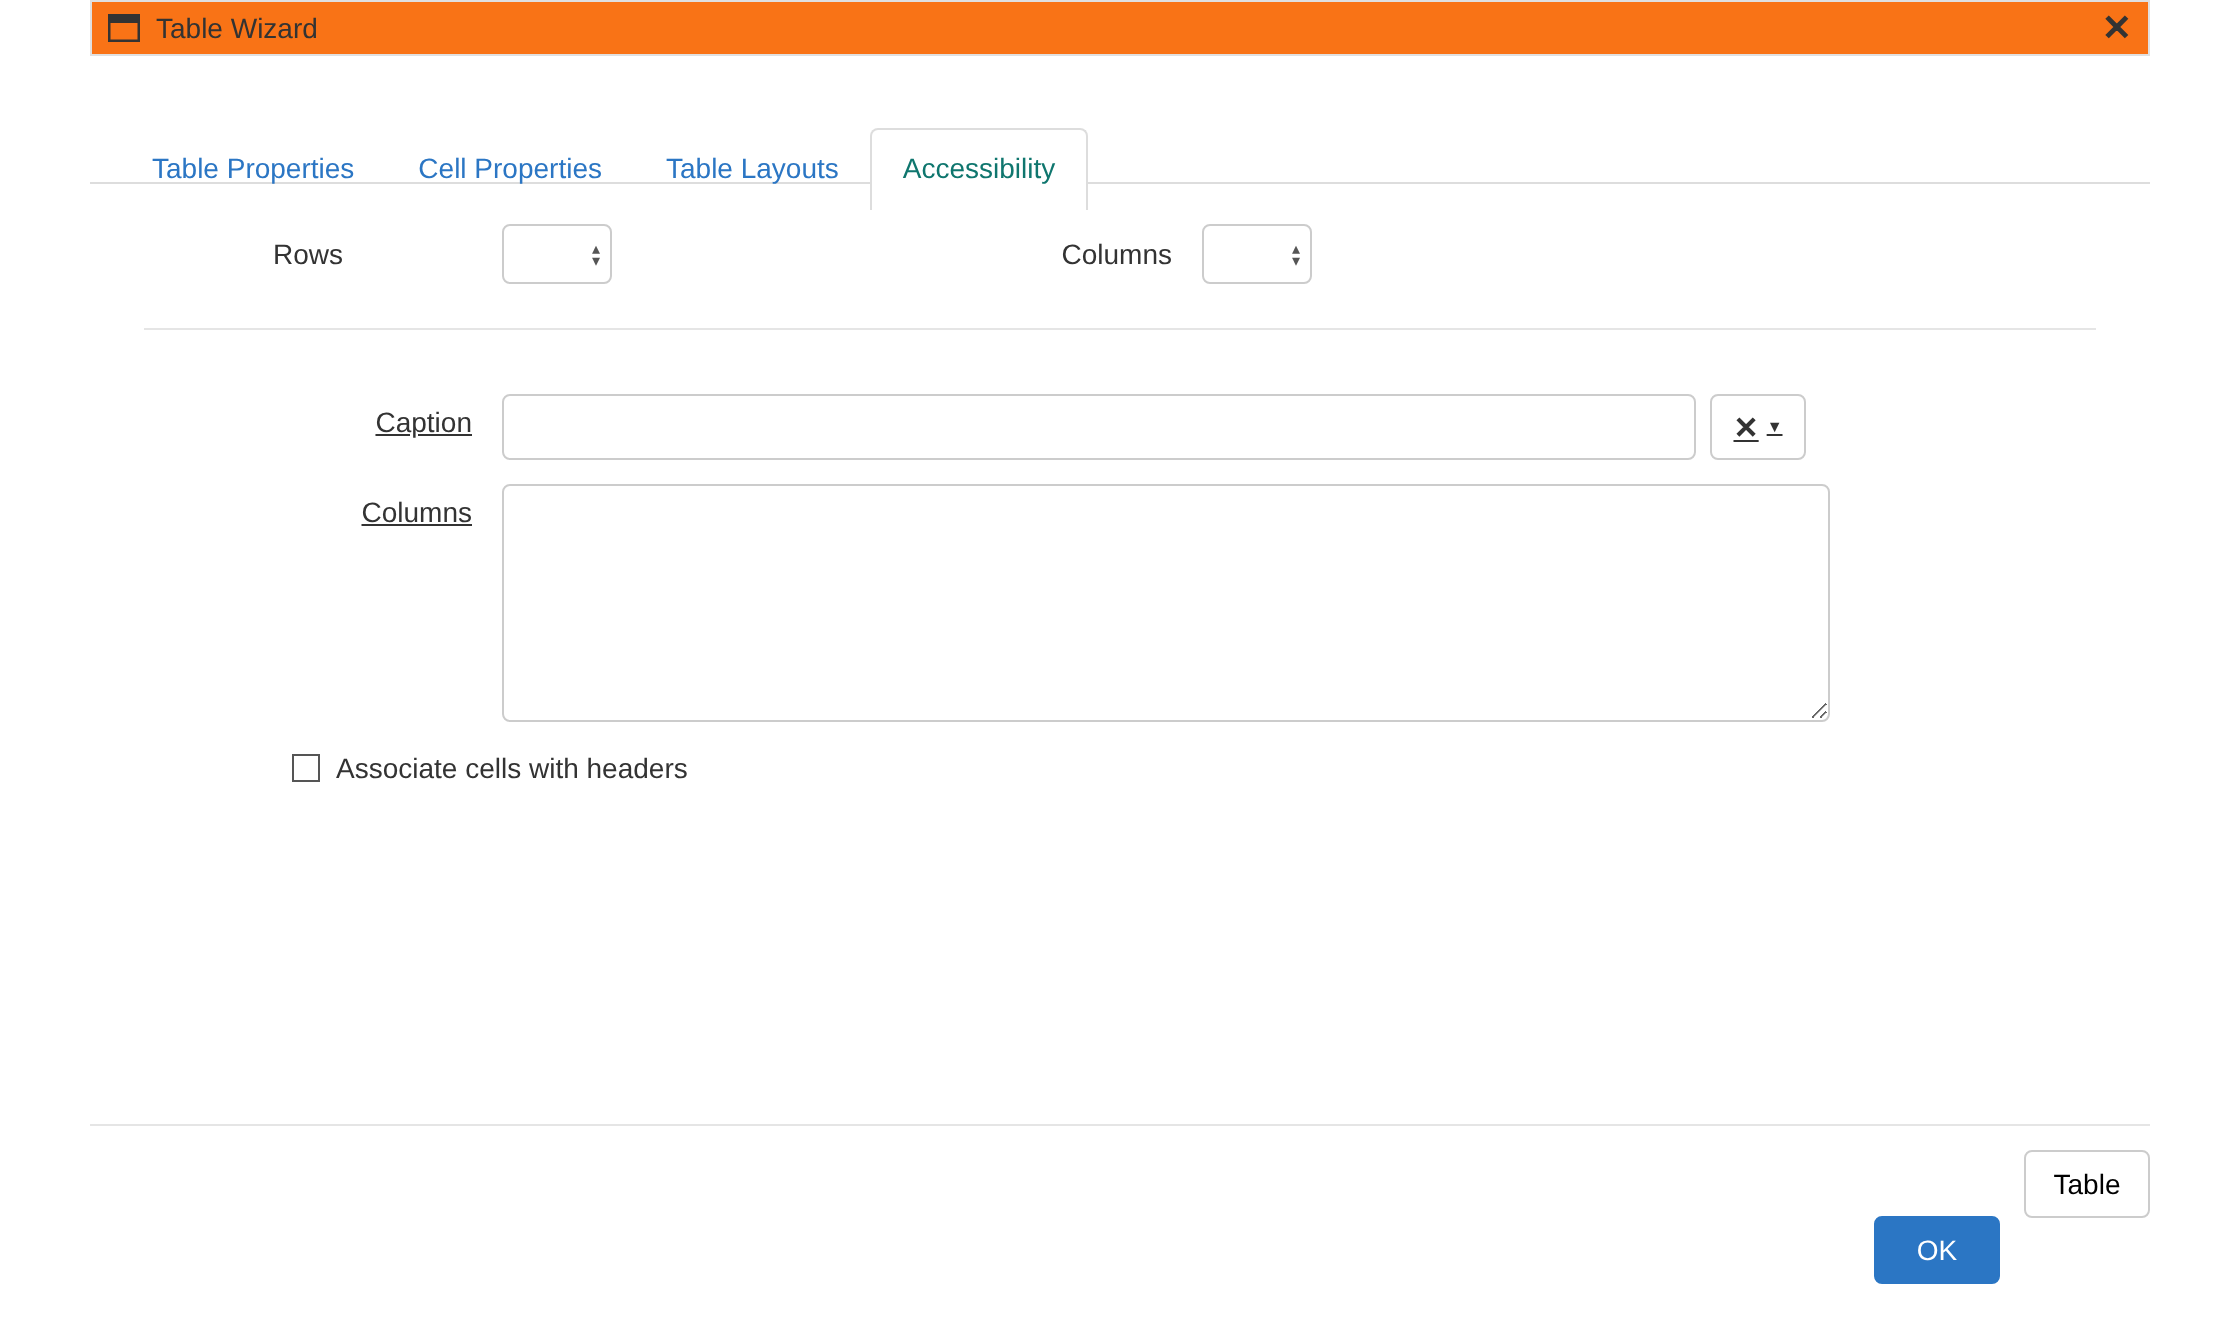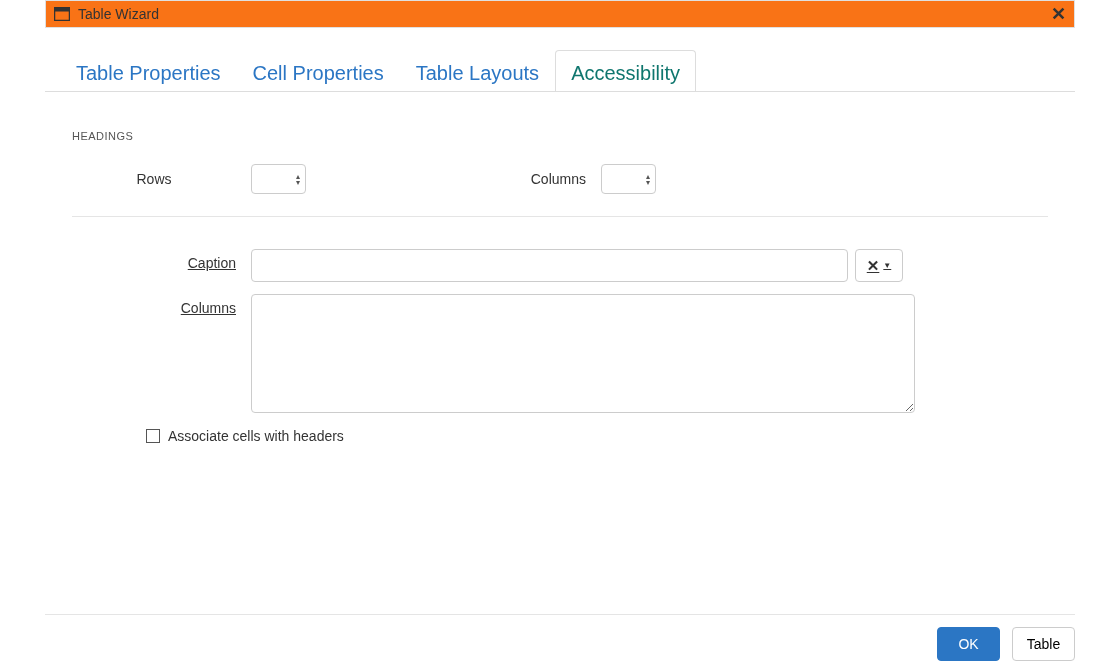--- a/index.html
+++ b/index.html
@@ -51,26 +51,26 @@
     border-bottom: 1px solid #ddd;
     padding: 22px 0 0 0;
     margin: 0 0 0 0;
     position: relative;
     height: 64px;
   }
   .tab {
     padding: 12px 15px;
     color: #2b76c4;
     cursor: pointer;
-    font-size: 20px;
+    font-size: 14px;
     line-height: 1;
     border: 1px solid transparent;
     border-bottom: none;
     position: relative;
-    top: 0;
+    top: 14px;
     margin-right: 0;
   }
   .tab:first-child { margin-left: 15px; }
   .tab.active {
     color: #0f766e;
     border-color: #ddd;
     border-radius: 4px 4px 0 0;
     background: #fff;
   }
   .content {
@@ -213,20 +213,21 @@
     border: 1px solid #ccc;
     background: #fff;
     font-size: 14px;
     cursor: pointer;
     padding: 0 12px;
   }
   .btn.primary {
     background: #2b76c4;
     border-color: #2b76c4;
     color: #fff;
+    margin-top: 33px;
   }
 </style>
 </head>
 <body>
 
 <div class="dialog">
 
   <div class="titlebar">
     <span class="titlebar-icon">
       <svg width="16" height="14" viewBox="0 0 16 14">
@@ -240,21 +241,20 @@
 
   <div class="tabs">
     <div class="tab">Table Properties</div>
     <div class="tab">Cell Properties</div>
     <div class="tab">Table Layouts</div>
     <div class="tab active">Accessibility</div>
   </div>
 
   <div class="content">
 
-    <div class="section-title">HEADINGS</div>
 
     <div class="headings-row">
       <div class="label-right rows-label">Rows</div>
       <div class="stepper">
         <span></span>
         <span class="stepper-arrows">
           <span>▴</span>
           <span>▾</span>
         </span>
       </div>

